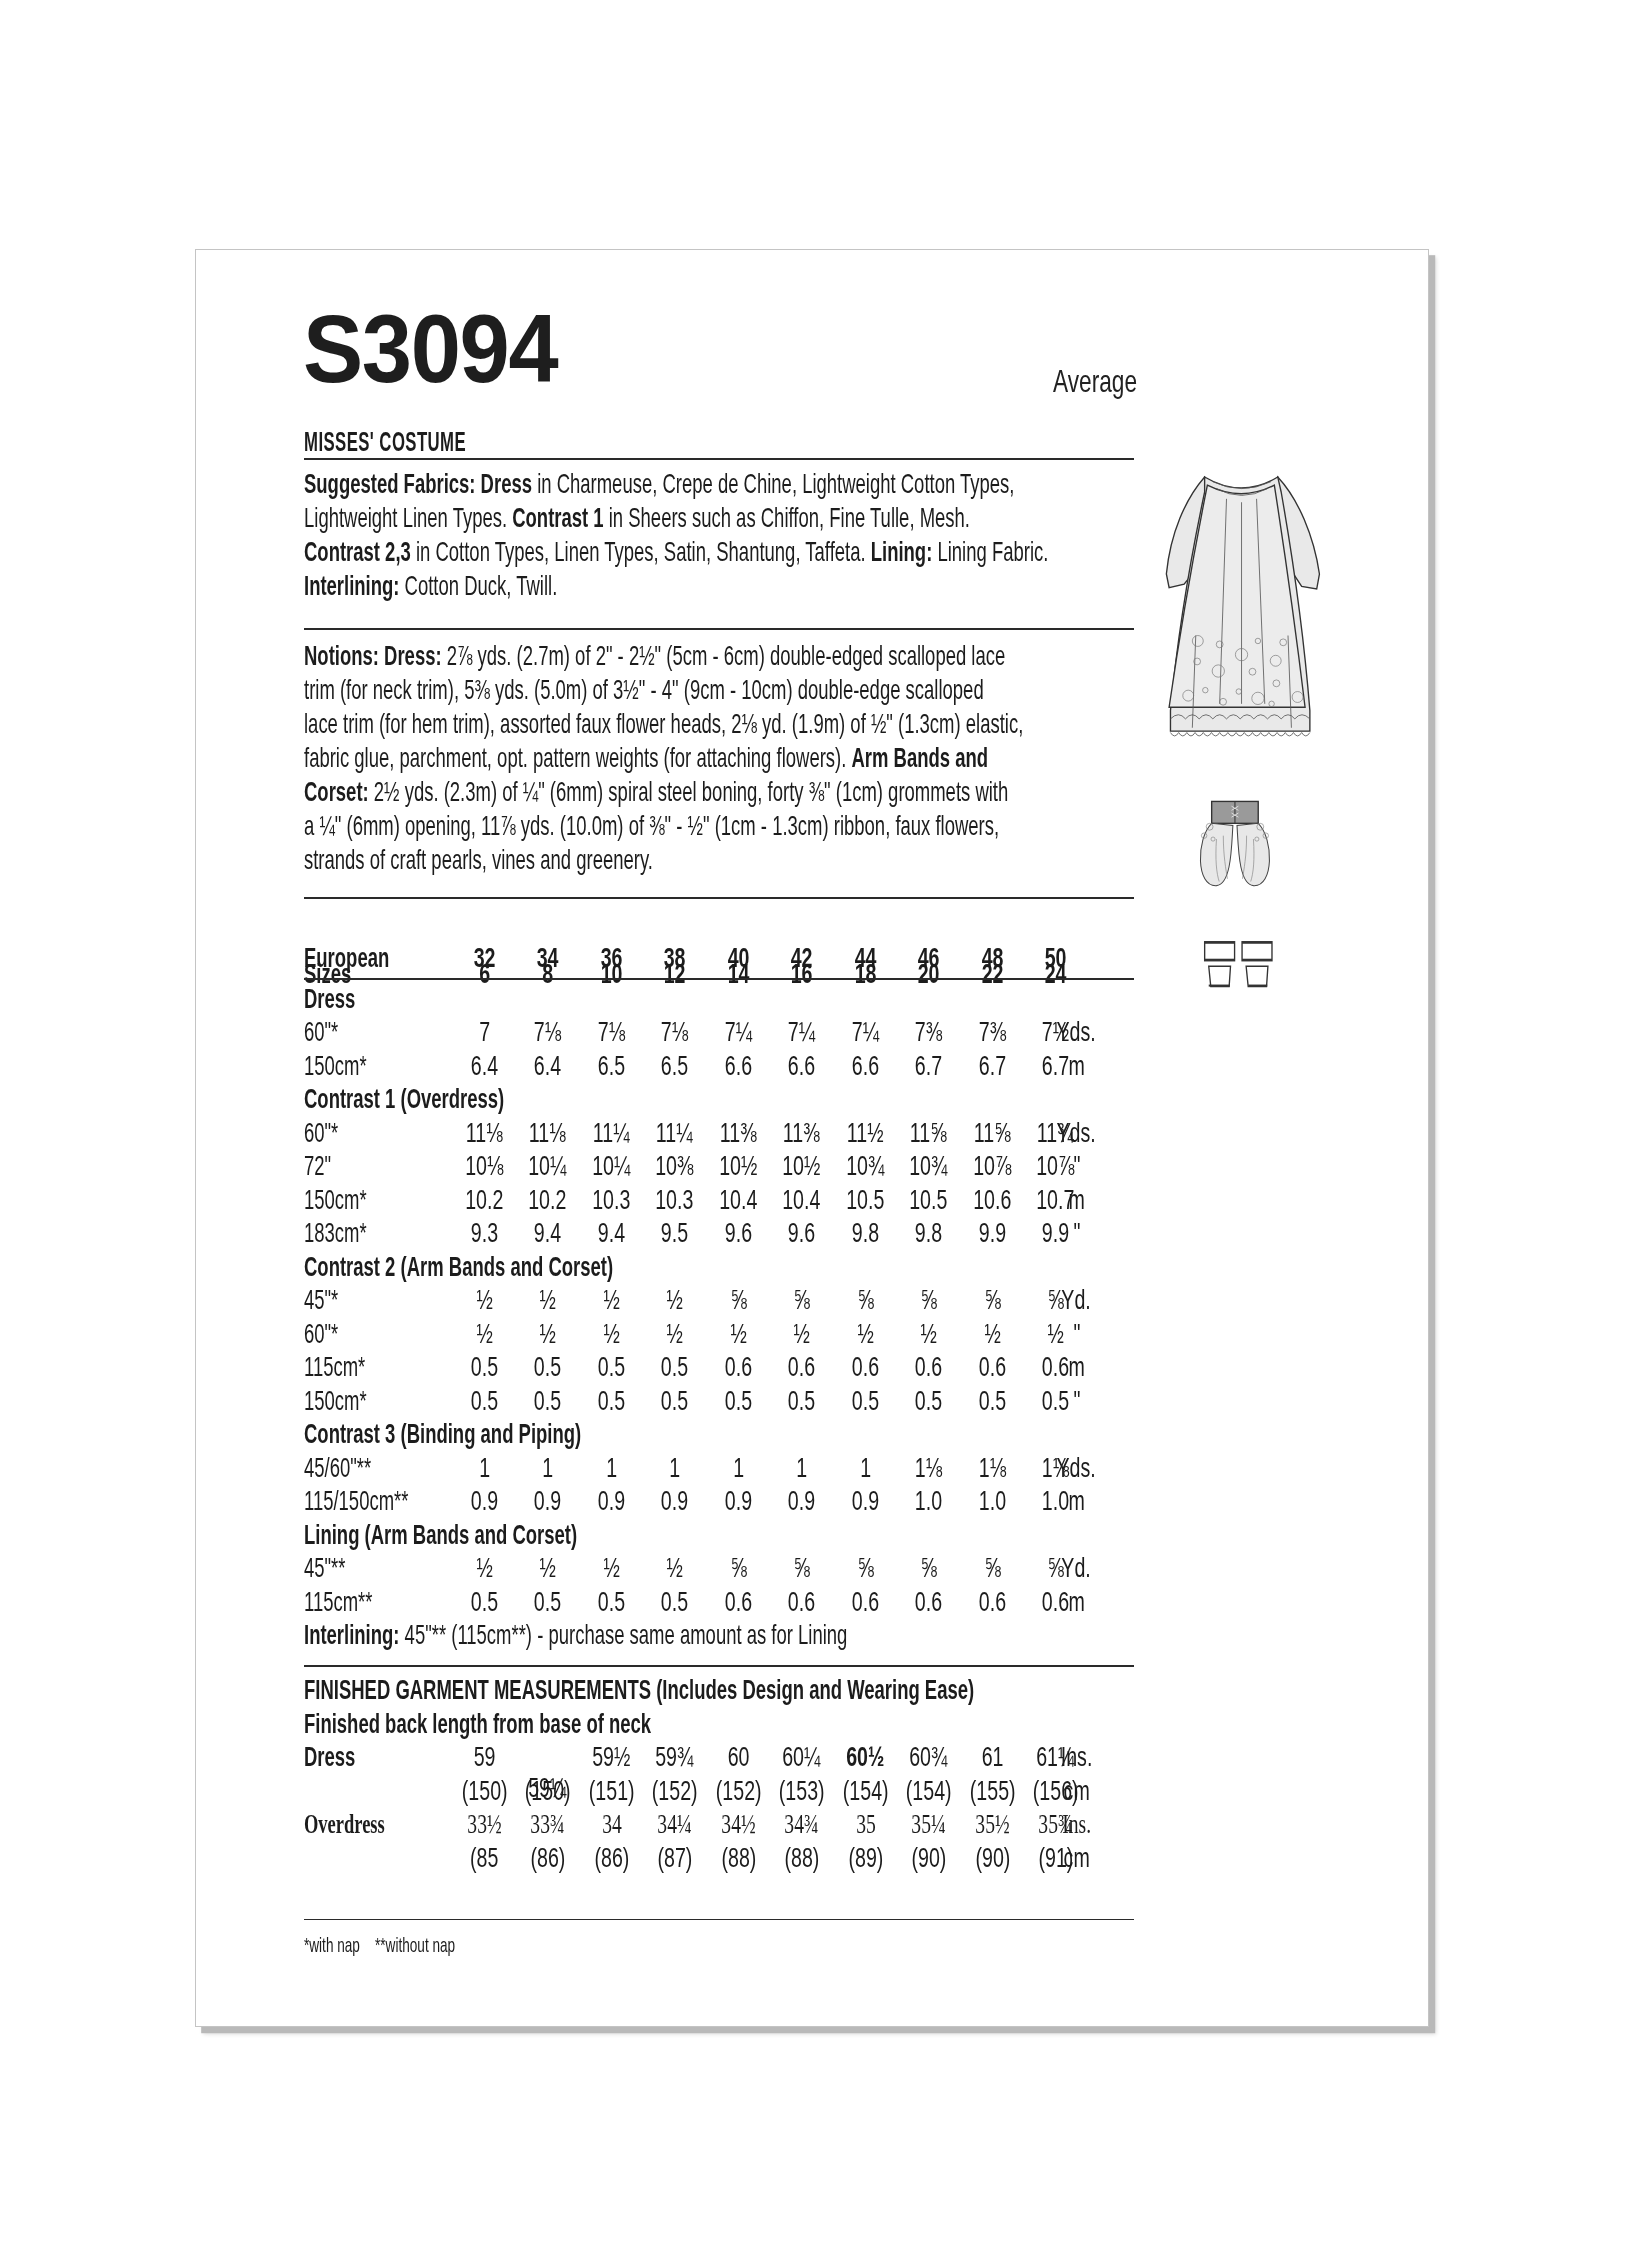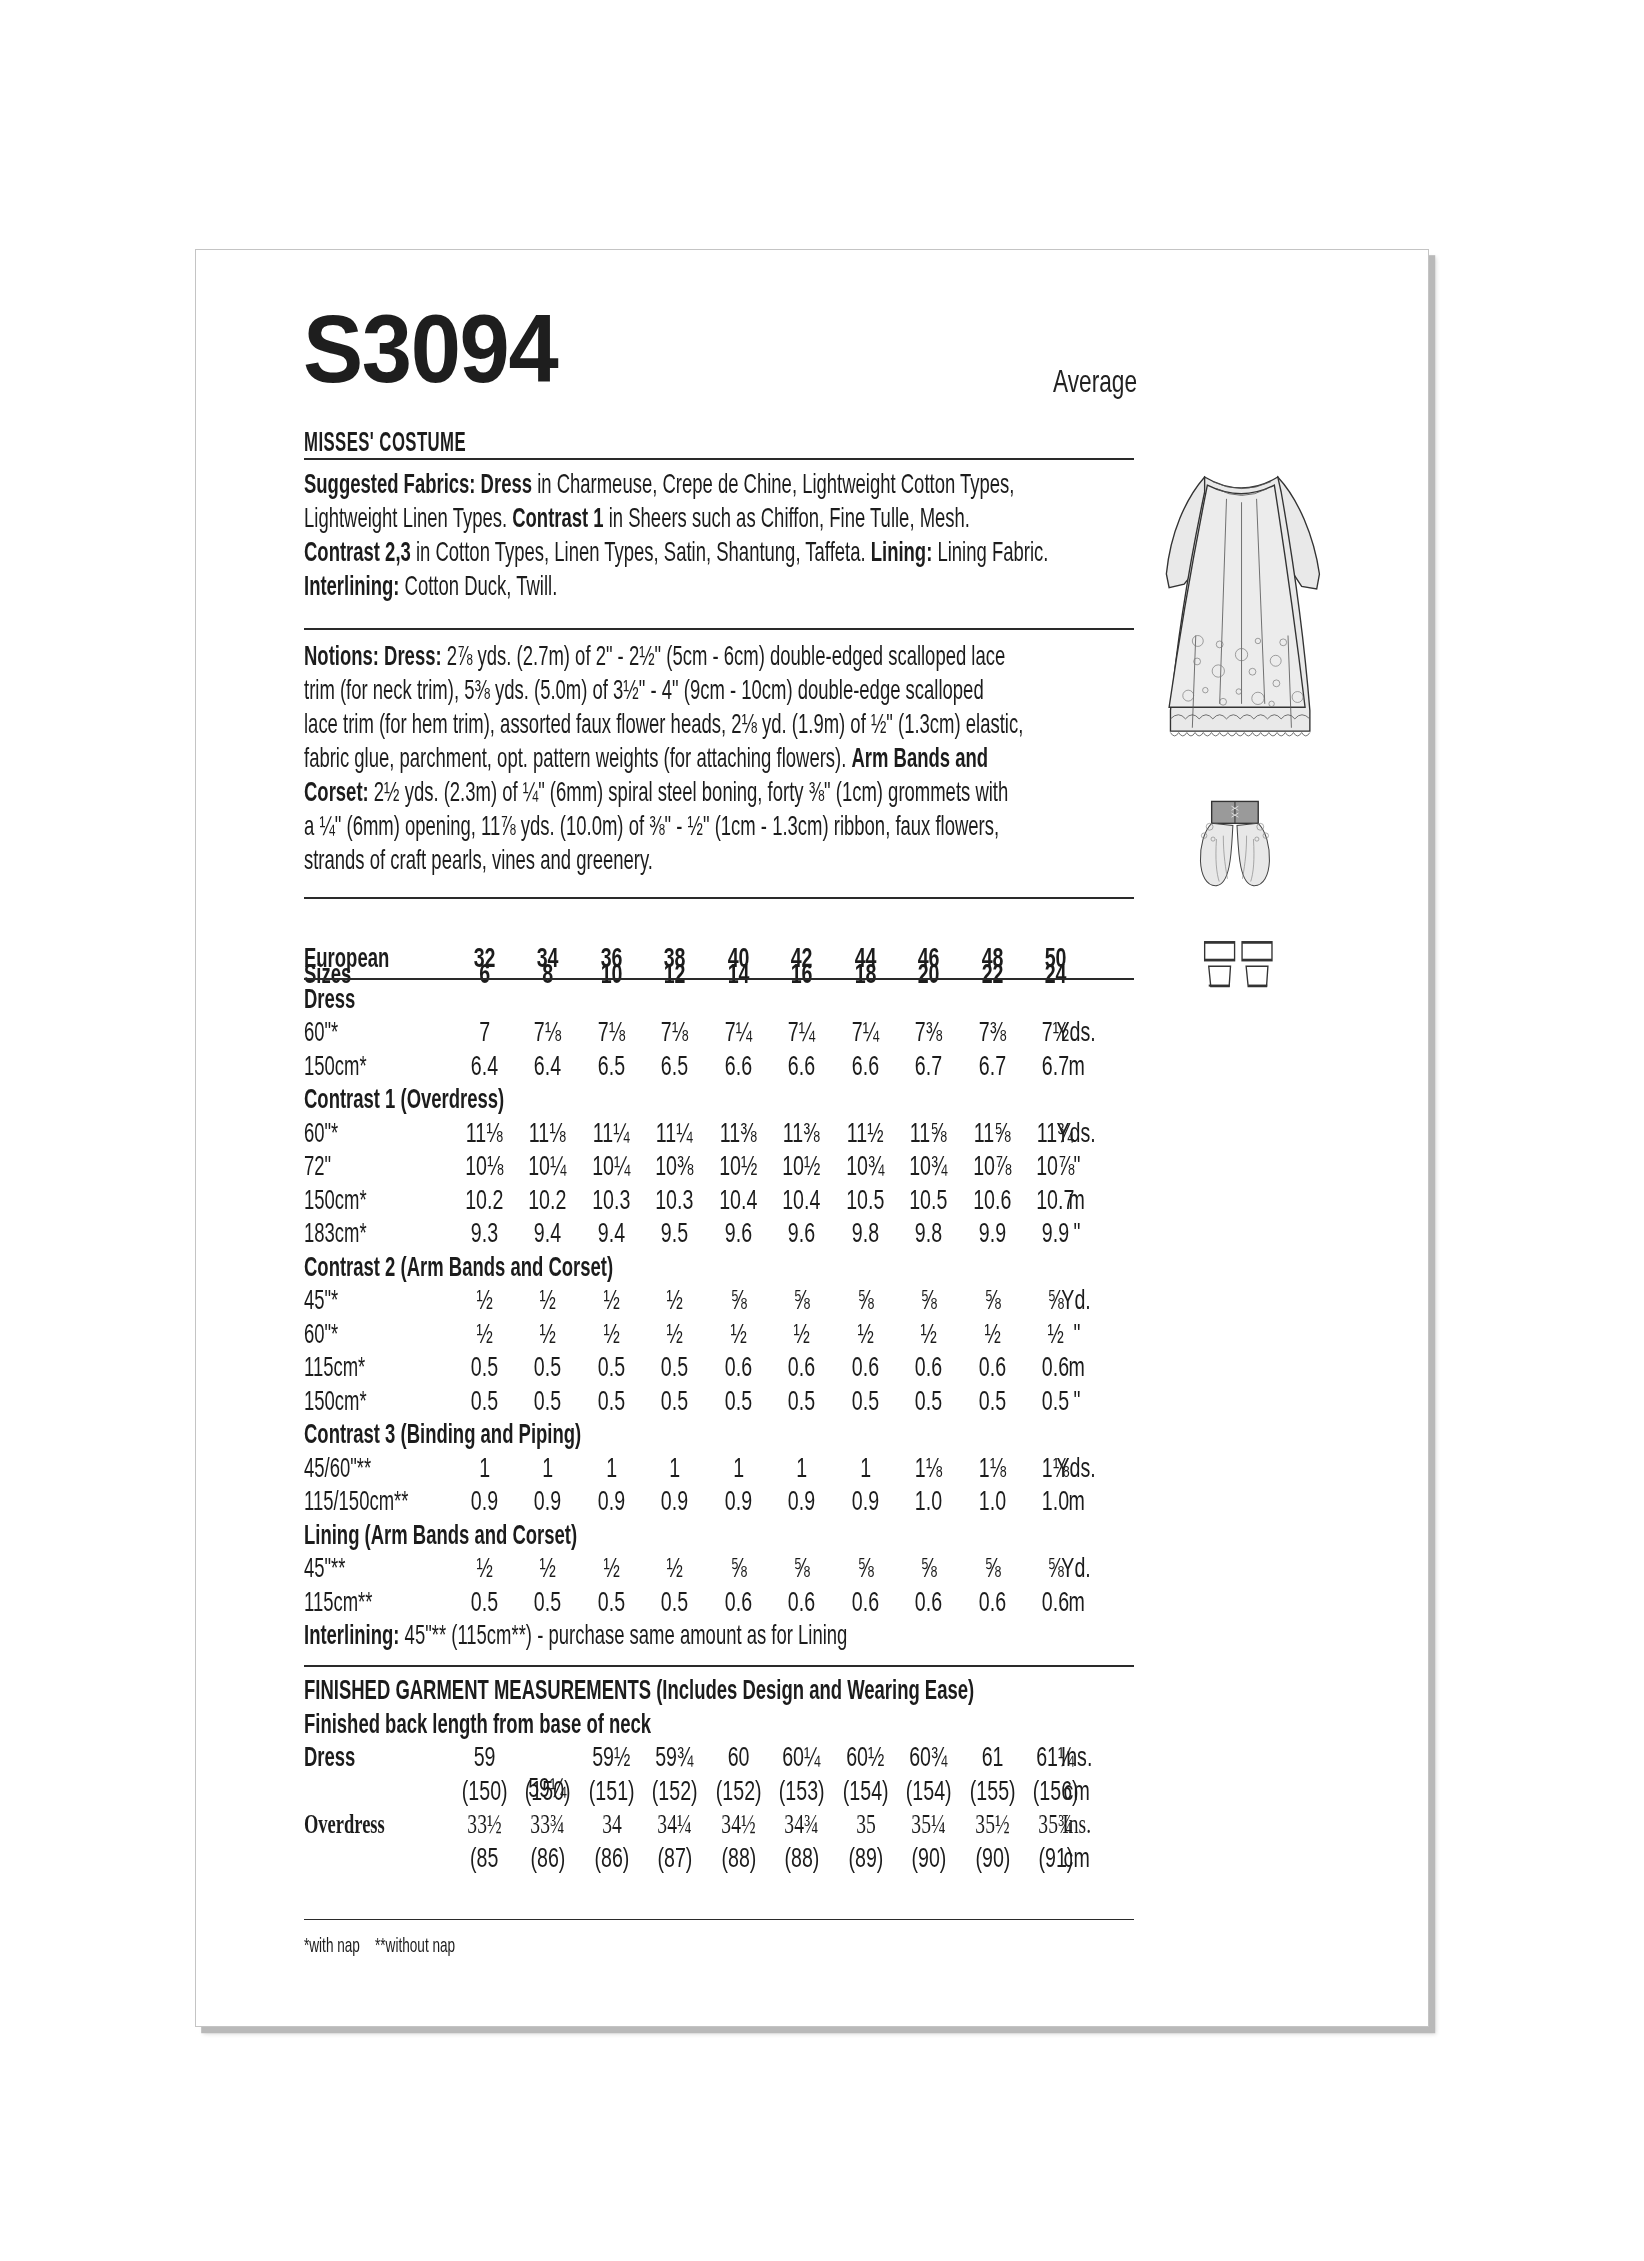--- a/index.html
+++ b/index.html
@@ -303,21 +303,21 @@
     <div class="abs narrow" style="left: 304px; top: 1673px; font-size: 28px; line-height: 34px; font-weight: bold;"><span>FINISHED GARMENT MEASUREMENTS</span><span> (Includes Design and Wearing Ease)</span></div>
     <div class="section" style="top: 1707px;">Finished back length from base of neck</div>
     <div class="row" style="top: 1740px;">
       <div class="label bold">Dress</div>
       <div class="cell" style="left: 180px;"><span>59</span></div>
       <div class="cell" style="left: 243px; margin-top: 31px;"><span>59¼</span></div>
       <div class="cell" style="left: 307px;"><span>59½</span></div>
       <div class="cell" style="left: 370px;"><span>59¾</span></div>
       <div class="cell" style="left: 434px;"><span>60</span></div>
       <div class="cell" style="left: 497px;"><span>60¼</span></div>
-      <div class="cell" style="left: 561px;"><span>60½</span></div>
+      <div class="cell" style="left: 561px; font-weight: bold;"><span>60½</span></div>
       <div class="cell" style="left: 624px;"><span>60¾</span></div>
       <div class="cell" style="left: 688px;"><span>61</span></div>
       <div class="cell" style="left: 751px;"><span>61¼</span></div>
       <div class="unit"><span>Ins.</span></div>
     </div>
     <div class="row" style="top: 1774px; text-decoration: underline;">
       <div class="label bold"></div>
       <div class="cell" style="left: 180px;"><span>(150)</span></div>
       <div class="cell" style="left: 243px;"><span>(150)</span></div>
       <div class="cell" style="left: 307px;"><span>(151)</span></div>

